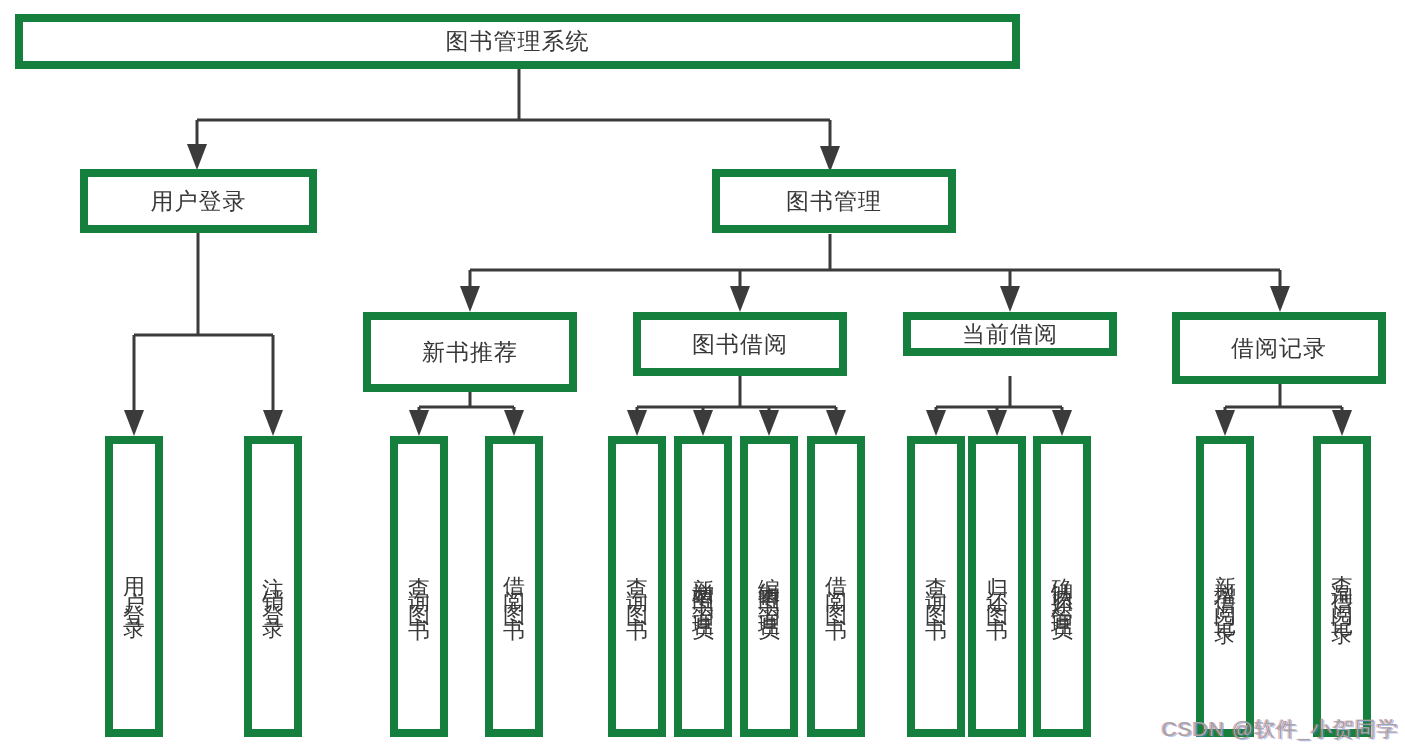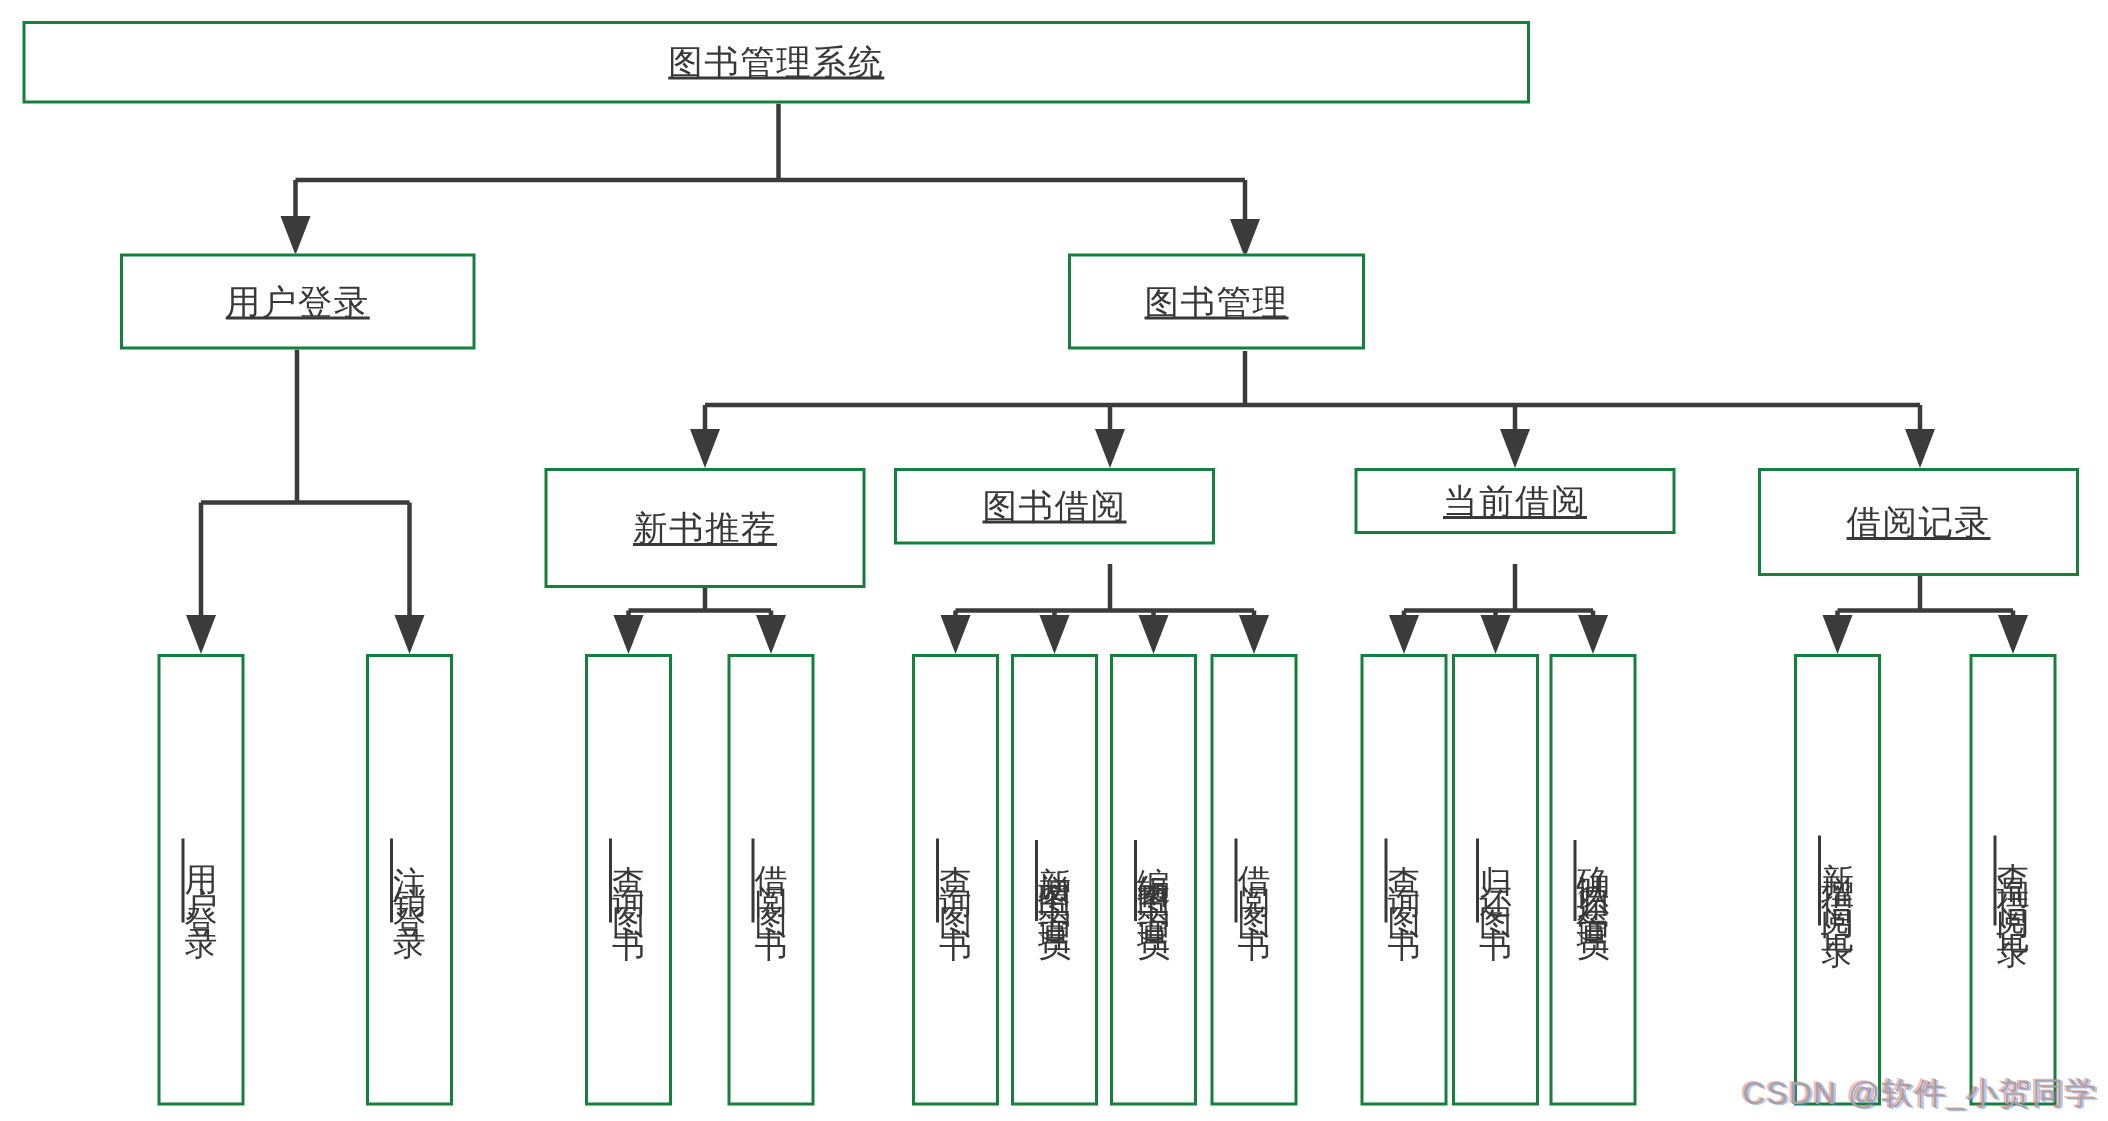--- a/index.html
+++ b/index.html
@@ -7,30 +7,29 @@
   .canvas{
     position:relative;
     width:1405px;height:747px;
     background:#ffffff;
     overflow:hidden;
   }
   .connectors{position:absolute;left:0;top:0;width:1405px;height:747px;}
   .node{
     position:absolute;
     box-sizing:border-box;
-    border:2px solid #15803d;
+    border:8px solid #15803d;
     background:#ffffff;
     display:flex;
     align-items:center;
     justify-content:center;
     color:#383838;
     font-size:23px;
     letter-spacing:1px;
     z-index:2;
-    text-decoration:underline;
   }
   .leaf{
     font-size:22px;
     letter-spacing:12px;
   }
   .leaf .vtext{
     writing-mode:vertical-rl;
     text-orientation:mixed;
     line-height:1;
     white-space:nowrap;
@@ -120,28 +119,28 @@
     </g>
   </svg>
 
   <div class="node" style="left:15px;top:14px;width:1005px;height:55px">
     <span>图书管理系统</span>
   </div>
 
   <div class="node" style="left:80px;top:169px;width:237px;height:64px">
     <span>用户登录</span>
   </div>
-  <div class="node" style="left:712px;top:169px;width:198px;height:64px">
+  <div class="node" style="left:712px;top:169px;width:244px;height:64px">
     <span>图书管理</span>
   </div>
 
   <div class="node" style="left:363px;top:312px;width:214px;height:80px">
     <span>新书推荐</span>
   </div>
-  <div class="node" style="left:596px;top:312px;width:214px;height:51px">
+  <div class="node" style="left:633px;top:312px;width:214px;height:64px">
     <span>图书借阅</span>
   </div>
   <div class="node" style="left:903px;top:312px;width:214px;height:44px">
     <span>当前借阅</span>
   </div>
   <div class="node" style="left:1172px;top:312px;width:214px;height:72px">
     <span>借阅记录</span>
   </div>
 
   <div class="node leaf ls-s" style="left:105px;top:436px;width:58px;height:301px">

